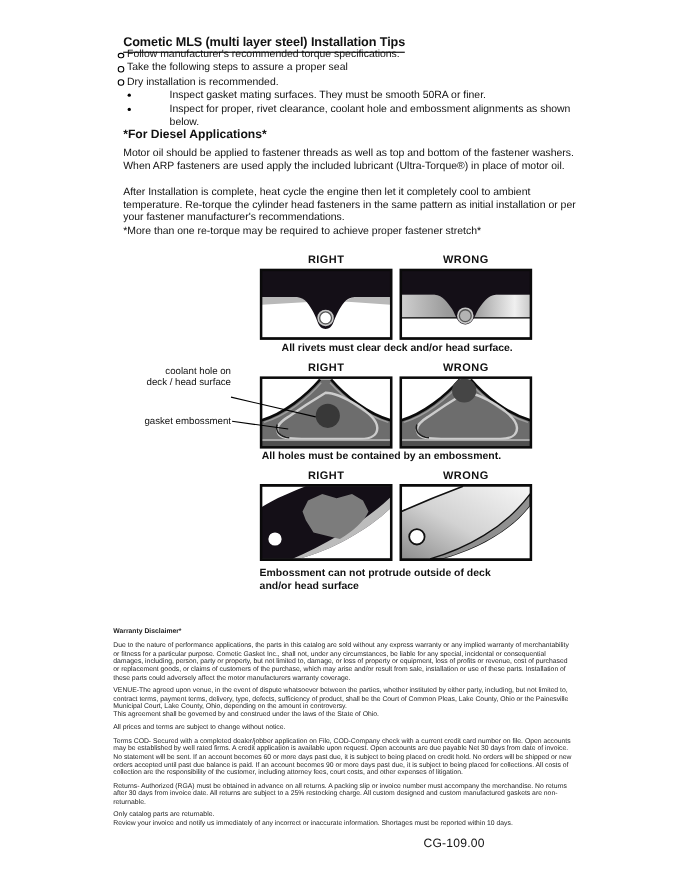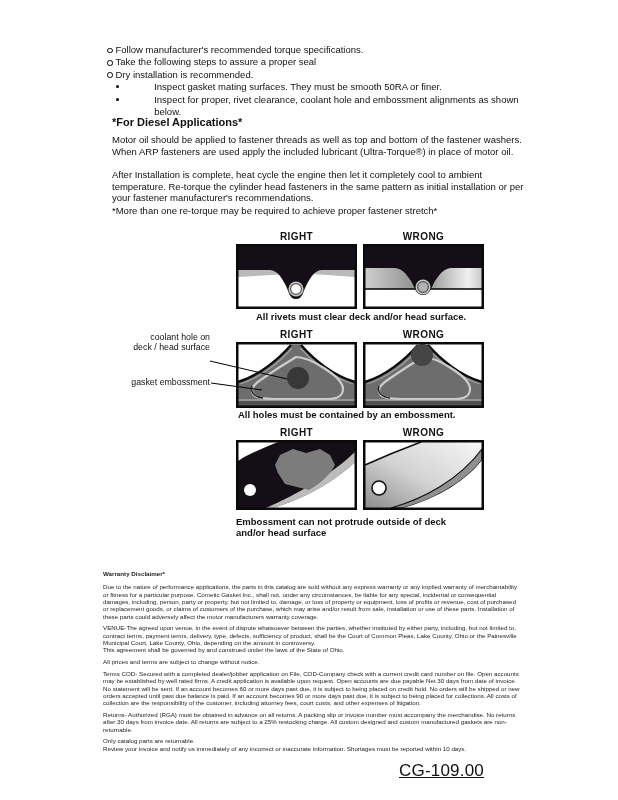--- a/index.html
+++ b/index.html
@@ -27,27 +27,28 @@
   
   .rw-label{width:121px;text-align:center;font-size:10px;font-weight:700;letter-spacing:.4px;}
   .caption{font-size:9.5px;font-weight:bold;line-height:10.8px;}
   .side-label{width:102px;text-align:right;font-size:8.8px;line-height:9.6px;white-space:pre-line;}
   .diag{display:block;}
   .overlay{pointer-events:none;}
   
   .fineprint{left:103px;top:570px;width:417px;font-size:6.2px;line-height:7.35px;color:#1c1c1c;}
   .fineprint .fp-h{font-weight:bold;margin:0 0 6px 0;}
   .fineprint p{margin:0 0 4.4px 0;white-space:pre-line;}
-  .pagenum{left:399px;top:761px;font-size:17px;letter-spacing:.2px;text-decoration:underline;}
+  .pagenum{left:385px;top:761px;font-size:11px;letter-spacing:.2px;}
 </style>
 </head>
 <body>
 
 <div class="page">
 
+  <h1 class="abs title">Cometic MLS (multi layer steel) Installation Tips</h1>
 
   <div class="abs bullets">
     <div class="b-row">
       <span class="b-circ"></span>
       <span>Follow manufacturer's recommended torque specifications.</span>
     </div>
     <div class="b-row">
       <span class="b-circ"></span>
       <span>Take the following steps to assure a proper seal</span>
     </div>

